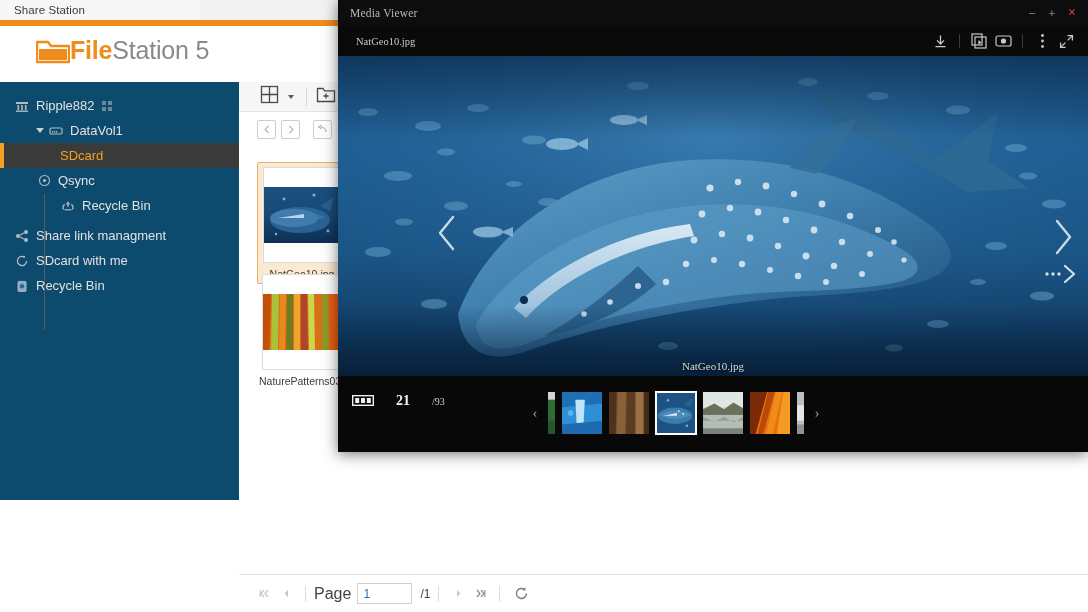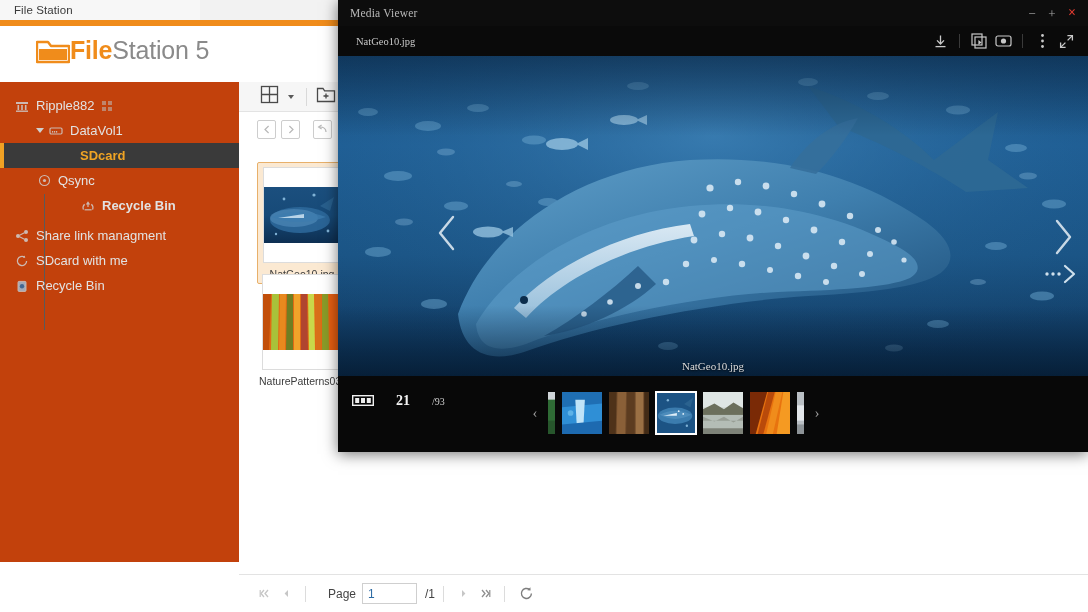--- a/index.html
+++ b/index.html
@@ -36,40 +36,40 @@
     position:absolute;left:36px;top:10px;display:flex;align-items:center;
   }
   .fs-logo-icon{width:34px;height:27px;position:relative;}
   .fs-logo-text{font-size:25px;letter-spacing:-.2px;white-space:nowrap;}
   .fs-logo-text .b{color:#f08c1b;font-weight:bold;}
   .fs-logo-text .n{color:#8a8a8a;font-weight:normal;}
   .fs-logo-text .v{color:#8a8a8a;font-weight:normal;}
 
   
   .fs-sidebar{
-    position:absolute;left:0;top:82px;width:239px;height:480px;
-    background:#c2410c;color:#d7d7d7;overflow:hidden;
+    position:absolute;left:0;top:82px;width:239px;height:418px;
+    background:#0c4a6e;color:#d7d7d7;overflow:hidden;
   }
   .nav-row{
     position:relative;display:flex;align-items:center;height:25px;
     font-size:13px;color:#e2e2e2;white-space:nowrap;cursor:default;
   }
   .nav-row .ic{
     display:inline-flex;align-items:center;justify-content:center;
     width:16px;height:16px;margin-right:6px;flex:none;opacity:.85;
   }
   .nav-row .ic svg{display:block;}
   .nav-row.selected{background:#3a3a3a;}
   .nav-row.selected::before{
     content:"";position:absolute;left:0;top:0;bottom:0;width:4px;background:#f0a124;
   }
   .nav-row.selected .lbl{color:#f0a424;}
   .lvl0{padding-left:14px;}
   .lvl1{padding-left:36px;}
-  .lvl2{padding-left:80px;font-weight:bold;}
+  .lvl2{padding-left:60px;}
   .nav-caret{
     width:0;height:0;border-left:4px solid #cfcfcf;border-top:3.5px solid transparent;
     border-bottom:3.5px solid transparent;margin-right:4px;flex:none;
   }
   .nav-caret.open{
     border-left:4px solid transparent;border-right:4px solid transparent;
     border-top:5px solid #cfcfcf;border-bottom:0;margin-right:4px;
   }
   .nav-treeline{
     position:absolute;left:44px;top:112px;width:1px;height:136px;background:#5a5a5a;
@@ -126,21 +126,21 @@
   .fb-pager{
     position:absolute;left:0;bottom:0;width:849px;height:38px;
     background:#fff;border-top:1px solid #e3e3e3;
     display:flex;align-items:center;padding-left:14px;box-sizing:border-box;gap:0;
   }
   .pg-btn{
     width:22px;height:22px;display:flex;align-items:center;justify-content:center;
     cursor:default;color:#c6c6c6;font-size:11px;
   }
   .pg-sep{width:1px;height:16px;background:#dcdcdc;margin:0 8px;}
-  .pg-label{font-size:12px;color:#444;margin:0 6px 0 14px;}
+  .pg-label{font-size:16px;color:#444;margin:0 6px 0 0;}
   .pg-input{
     width:55px;height:21px;border:1px solid #cfcfcf;background:#fff;box-sizing:border-box;
     font-size:12px;color:#2e6ca4;padding:0 5px;font-family:"Liberation Sans",sans-serif;
     outline:none;
   }
   .pg-total{font-size:12px;color:#444;margin-left:8px;}
 
   
   #viewer{
     position:absolute;left:338px;top:0;width:750px;height:452px;
@@ -215,21 +215,21 @@
   .thumb.active{border:2px solid #ffffff;}
   .thumb svg{display:block;width:100%;height:100%;}
 </style>
 </head>
 <body>
 
 <div id="filestation">
 
   <div class="fs-tabstrip">
     <div class="fs-tab">
-      <span class="fs-tab-label">File Station</span>
+      <span class="fs-tab-label">Share Station</span>
     </div>
   </div>
   <div class="fs-accentbar"></div>
 
   <div class="fs-header">
     <div class="fs-logo">
       <span class="fs-logo-icon">
         <svg width="34" height="27" viewBox="0 0 34 27">
           <path d="M1,5 L1,25 L33,25 L33,9 L15,9 L12,5 Z" fill="none" stroke="#f08c1b" stroke-width="2.4" stroke-linejoin="round"></path>
           <path d="M3,12 L31,12 L31,23 L3,23 Z" fill="#f08c1b"></path>

